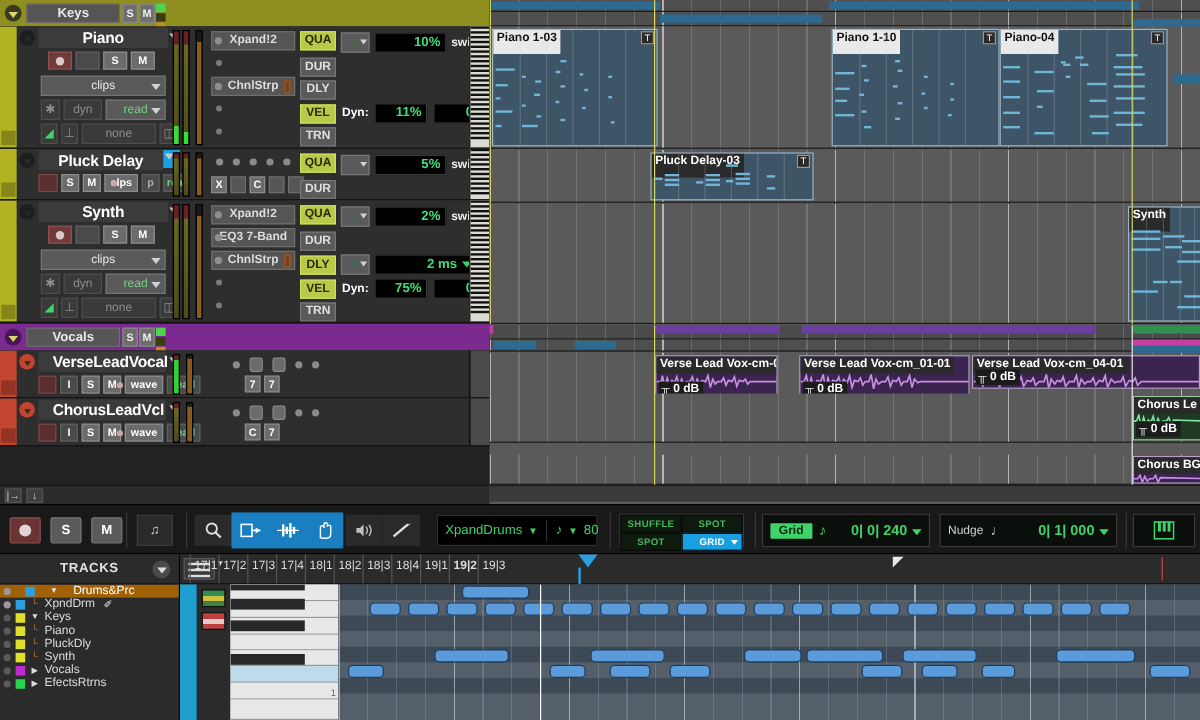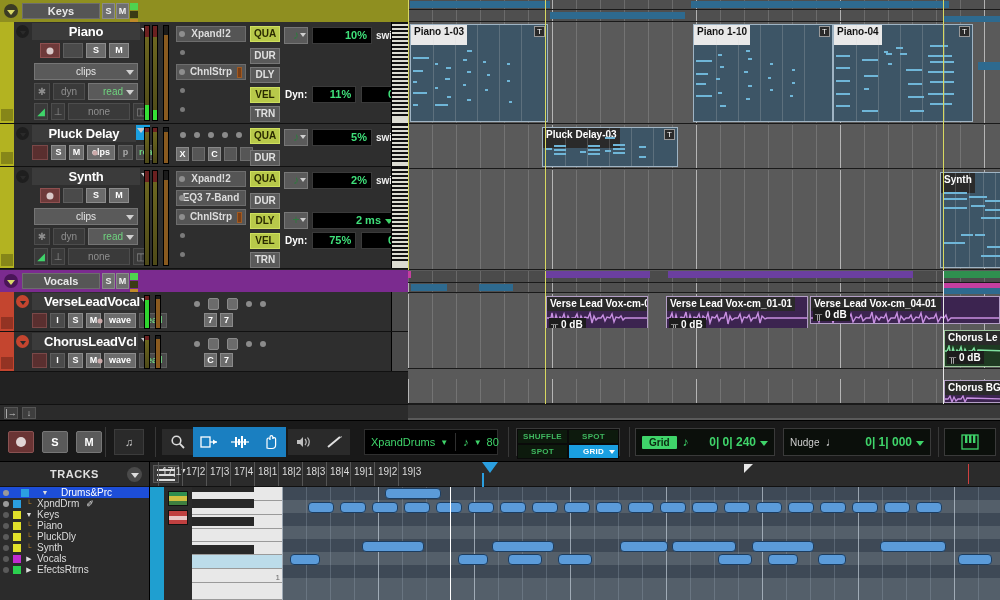--- a/index.html
+++ b/index.html
@@ -178,21 +178,21 @@
   .midi { position:absolute; left:0; top:462px; width:1000px; height:138px; background:#1e1e1e; }
   .tracklist { position:absolute; left:0; top:0; width:150px; height:138px; background:#2b2b2b; border-right:1px solid #000; }
   .tl-hdr { height:25px; display:flex; align-items:center; justify-content:center; position:relative;
      background:#2b2b2b; border-bottom:1px solid #151515; }
   .tl-hdr span { font-size:11px; font-weight:bold; color:#e0e0e0; letter-spacing:.5px; }
   .tl-hdr .circ { position:absolute; right:7px; top:5px; width:15px; height:15px; border-radius:50%;
      background:#4a4a4a; display:flex; align-items:center; justify-content:center; }
   .tl-hdr .circ:after { content:""; border-left:4px solid transparent; border-right:4px solid transparent;
      border-top:5px solid #ddd; position:relative; top:1px; }
   .tl-row { height:11px; display:flex; align-items:center; font-size:10px; color:#dcdcdc; padding-left:3px; gap:4px; }
-  .tl-row.sel { background:#1d4ed8; color:#fff;gap:12px; }
+  .tl-row.sel { background:#a16207; color:#fff;gap:12px; }
   .tl-row .dot { width:6px; height:6px; border-radius:50%; background:#5a5a5a; flex:none; }
   .tl-row .dot.on { background:#9a9a9a; }
   .tl-row .sw { width:8px; height:8px; flex:none; }
   .tl-row .arr { width:8px; text-align:center; font-size:7px; color:#ddd; flex:none; }
   .tl-row .nm { white-space:nowrap; }
 
   .mruler { position:absolute; left:150px; top:0; right:0; height:25px; background:#2b2b2b; border-bottom:1px solid #111; }
   .mruler .rlabel { position:absolute; top:4px; font-size:10px; color:#dcdcdc; }
   .mruler .tick { position:absolute; top:0; bottom:0; width:1px; background:#555; }
   .mr-menu { position:absolute; left:3px; top:3px; width:26px; height:18px; background:#3a3a3a;
@@ -1058,21 +1058,21 @@
           <div class="rlabel" style="left: 108px;">18|1</div>
           <div class="tick" style="left: 104px;"></div>
           <div class="rlabel" style="left: 132px;">18|2</div>
           <div class="tick" style="left: 128px;"></div>
           <div class="rlabel" style="left: 156px;">18|3</div>
           <div class="tick" style="left: 152px;"></div>
           <div class="rlabel" style="left: 180px;">18|4</div>
           <div class="tick" style="left: 176px;"></div>
           <div class="rlabel" style="left: 204px;">19|1</div>
           <div class="tick" style="left: 200px;"></div>
-          <div class="rlabel" style="left: 228px;">19|2</div>
+          <div class="rlabel" style="left: 228px; font-weight: bold;">19|2</div>
           <div class="tick" style="left: 224px;"></div>
           <div class="rlabel" style="left: 252px;">19|3</div>
           <div class="tick" style="left: 248px;"></div>
         </div>
       <div style="position:absolute; left:332px; top:0; width:0; height:0; border-left:8px solid transparent; border-right:8px solid transparent; border-top:11px solid #2b9fe0;"></div>
       <div style="position:absolute; left:332px; top:11px; width:2px; height:14px; background:#2b9fe0;"></div>
       <div style="position:absolute; left:594px; top:2px; width:0; height:0; border-left:9px solid #e8e8e8; border-bottom:9px solid transparent;"></div>
       <div style="position:absolute; right:31px; top:2px; width:1px; height:20px; background:#d04040;"></div>
     </div>
 

